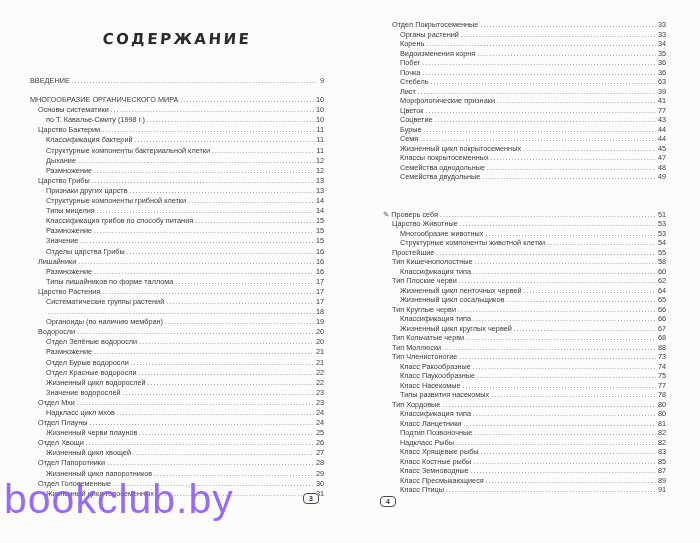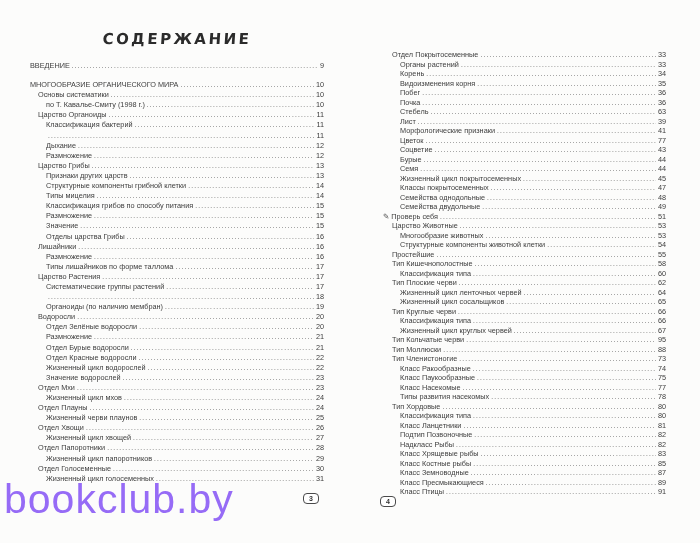--- a/index.html
+++ b/index.html
@@ -6,21 +6,21 @@
   html,body { width:700px; height:543px; }
   body {
     position:relative;
     background:#fcfcfb;
     font-family:"Liberation Sans", sans-serif;
     overflow:hidden;
     color:#3d3d3d;
   }
   .page { position:absolute; }
   #left-page  { top:30px; left:30px;  width:294px; }
-  #right-page { top:50px; left:384px; width:282px; }
+  #right-page { top:20px; left:384px; width:282px; }
 
   .toc-title {
     text-align:center;
     font-family:"DejaVu Sans", sans-serif;
     font-weight:700;
     font-size:15px;
     letter-spacing:2.5px;
     color:#2b2b2b;
     transform:skewX(-4deg);
     margin-bottom:13px;
@@ -29,21 +29,21 @@
   .entry {
     display:flex;
     align-items:baseline;
     font-size:7.3px;
     color:#3d3d3d;
     white-space:nowrap;
   }
   #left-page  .entry { line-height:10.1px; }
   #right-page .entry { line-height:9.5px; }
   .entry.gap { margin-top:9px; }
-  .i0 { padding-left:0; }
+  .i0 { padding-left:0;margin-top:28px; }
   .i1 { padding-left:8px; }
   .i2 { padding-left:16px; }
 
   .label { white-space:nowrap; }
   .dots {
     flex:1;
     overflow:hidden;
     white-space:nowrap;
     margin:0 2px;
     color:#4e4e4e;
@@ -106,30 +106,31 @@
         <span class="label">Основы систематики</span>
         <span class="dots">............................................................................................................................................................................................................................</span>
         <span class="pagenum">10</span>
       </div>
       <div class="entry i2">
         <span class="label">по Т. Кавалье-Смиту (1998 г.)</span>
         <span class="dots">............................................................................................................................................................................................................................</span>
         <span class="pagenum">10</span>
       </div>
       <div class="entry i1">
-        <span class="label">Царство Органоиды</span>
+        <span class="label">Царство Бактерии</span>
         <span class="dots">............................................................................................................................................................................................................................</span>
         <span class="pagenum">11</span>
       </div>
       <div class="entry i2">
         <span class="label">Классификация бактерий</span>
         <span class="dots">............................................................................................................................................................................................................................</span>
         <span class="pagenum">11</span>
       </div>
       <div class="entry i2">
+        <span class="label">Структурные компоненты бактериальной клетки</span>
         <span class="dots">............................................................................................................................................................................................................................</span>
         <span class="pagenum">11</span>
       </div>
       <div class="entry i2">
         <span class="label">Дыхание</span>
         <span class="dots">............................................................................................................................................................................................................................</span>
         <span class="pagenum">12</span>
       </div>
       <div class="entry i2">
         <span class="label">Размножение</span>
@@ -244,21 +245,21 @@
         <span class="label">Значение водорослей</span>
         <span class="dots">............................................................................................................................................................................................................................</span>
         <span class="pagenum">23</span>
       </div>
       <div class="entry i1">
         <span class="label">Отдел Мхи</span>
         <span class="dots">............................................................................................................................................................................................................................</span>
         <span class="pagenum">23</span>
       </div>
       <div class="entry i2">
-        <span class="label">Жизненный цикл мхов</span>
+        <span class="label">Надкласс цикл мхов</span>
         <span class="dots">............................................................................................................................................................................................................................</span>
         <span class="pagenum">24</span>
       </div>
       <div class="entry i1">
         <span class="label">Отдел Плауны</span>
         <span class="dots">............................................................................................................................................................................................................................</span>
         <span class="pagenum">24</span>
       </div>
       <div class="entry i2">
         <span class="label">Жизненный черви плаунов</span>
@@ -447,21 +448,21 @@
         <span class="pagenum">66</span>
       </div>
       <div class="entry i2">
         <span class="label">Жизненный цикл круглых червей</span>
         <span class="dots">............................................................................................................................................................................................................................</span>
         <span class="pagenum">67</span>
       </div>
       <div class="entry i1">
         <span class="label">Тип Кольчатые черви</span>
         <span class="dots">............................................................................................................................................................................................................................</span>
-        <span class="pagenum">95</span>
+        <span class="pagenum">68</span>
       </div>
       <div class="entry i1">
         <span class="label">Тип Моллюски</span>
         <span class="dots">............................................................................................................................................................................................................................</span>
         <span class="pagenum">88</span>
       </div>
       <div class="entry i1">
         <span class="label">Тип Членистоногие</span>
         <span class="dots">............................................................................................................................................................................................................................</span>
         <span class="pagenum">73</span>

